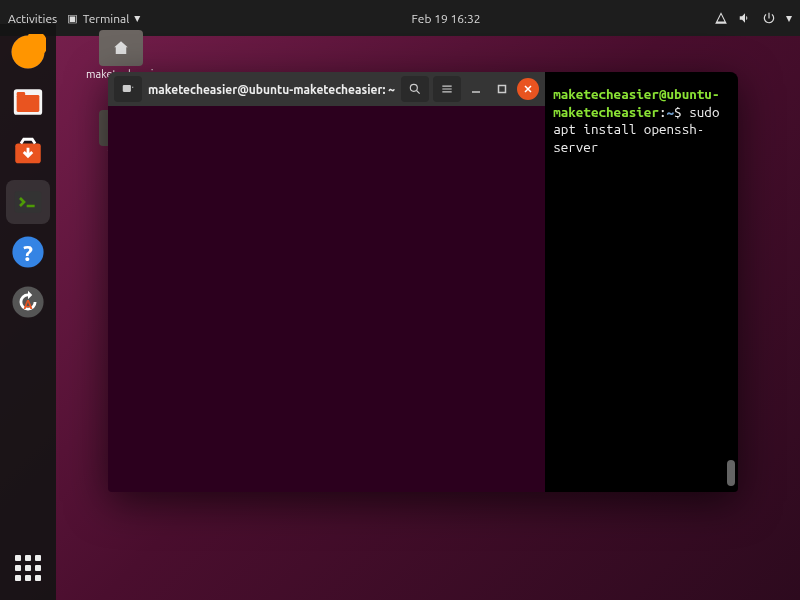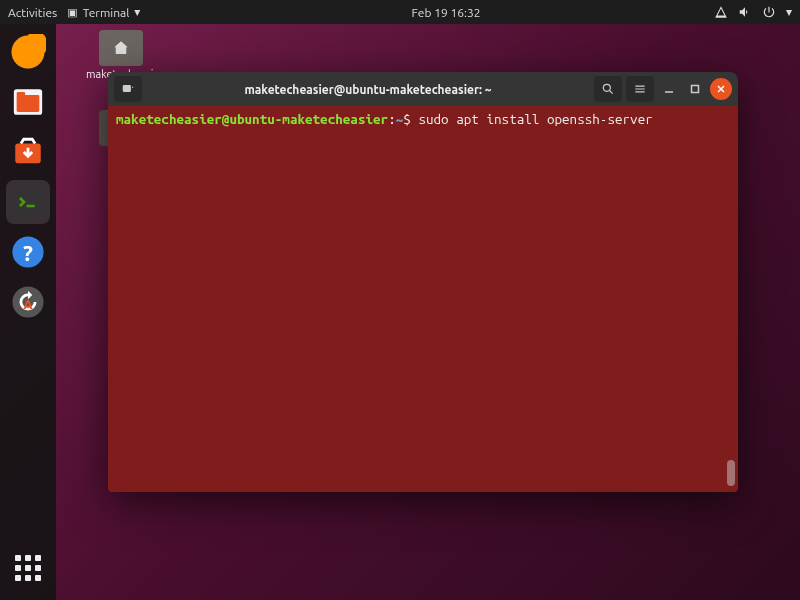--- a/index.html
+++ b/index.html
@@ -5,21 +5,21 @@
     * { margin: 0; padding: 0; box-sizing: border-box; }
     body {
       width: 800px; height: 600px;
       font-family: Ubuntu, "Segoe UI", sans-serif;
       background: linear-gradient(135deg, #7b2150 0%, #4a0e2e 50%, #2d0a1e 100%);
       position: relative; overflow: hidden;
       color: #ddd;
     }
     
     .topbar {
-      position: absolute; top: 0; left: 0; right: 0; height: 24px;
+      position: absolute; top: 0; left: 0; right: 0; height: 36px;
       background: #1d1d1d; color: #ddd;
       display: flex; align-items: center; justify-content: space-between;
       font-size: 12px; padding: 0 8px;
     }
     .topbar-left, .topbar-right { display: flex; align-items: center; gap: 10px; }
     .topbar-center { position: absolute; left: 50%; transform: translateX(-50%); margin-left: 46px; }
     .topbar-app { display: flex; align-items: center; gap: 5px; }
     .tb-icon { font-size: 11px; }
     
     .dock {
@@ -51,21 +51,21 @@
       width: 44px; height: 36px; margin: 0 auto 2px;
       background: #6b6561; border-radius: 4px; position: relative;
       display: flex; align-items: center; justify-content: center;
     }
     .desktop-icon .folder svg { fill: #ddd; }
     
     .terminal {
       position: absolute; left: 108px; top: 72px; width: 630px; height: 420px;
       background: #2c001e; border-radius: 8px 8px 4px 4px;
       box-shadow: 0 10px 40px rgba(0,0,0,0.6);
-      display: flex; flex-direction: column; overflow: hidden;
+      display: flex; flex-direction: row; overflow: hidden;
     }
     .titlebar {
       height: 34px; background: #353535; display: flex; align-items: center;
       padding: 0 6px; gap: 6px;
     }
     .tb-btn {
       width: 28px; height: 26px; border-radius: 4px;
       display: flex; align-items: center; justify-content: center;
       background: transparent; color: #ddd;
     }
@@ -74,22 +74,22 @@
       flex: 1; text-align: center; font-size: 12px; font-weight: bold; color: #eee;
     }
     .tb-right { display: flex; align-items: center; gap: 4px; }
     .win-btn {
       width: 22px; height: 22px; border-radius: 50%;
       display: flex; align-items: center; justify-content: center;
       font-size: 11px; color: #ddd;
     }
     .win-close { background: #e95420; color: #fff; }
     .terminal-body {
-      flex: 1; padding: 5px 8px; font-family: "Ubuntu Mono", Menlo, monospace;
-      font-size: 13.5px; color: #eee; background: #7f1d1d; position: relative;
+      flex: 1; padding: 14px 8px; font-family: "Ubuntu Mono", Menlo, monospace;
+      font-size: 13.5px; color: #eee; background: #000000; position: relative;
       line-height: 1.3;
     }
     .prompt .user { color: #8ae234; font-weight: bold; }
     .prompt .colon { color: #eee; }
     .prompt .path { color: #729fcf; font-weight: bold; }
     .prompt .dollar { color: #eee; }
     .prompt .cmd { color: #eee; }
     .scrollbar-stub {
       position: absolute; right: 3px; bottom: 6px; width: 8px; height: 26px;
       background: rgba(200,200,200,0.5); border-radius: 4px;

